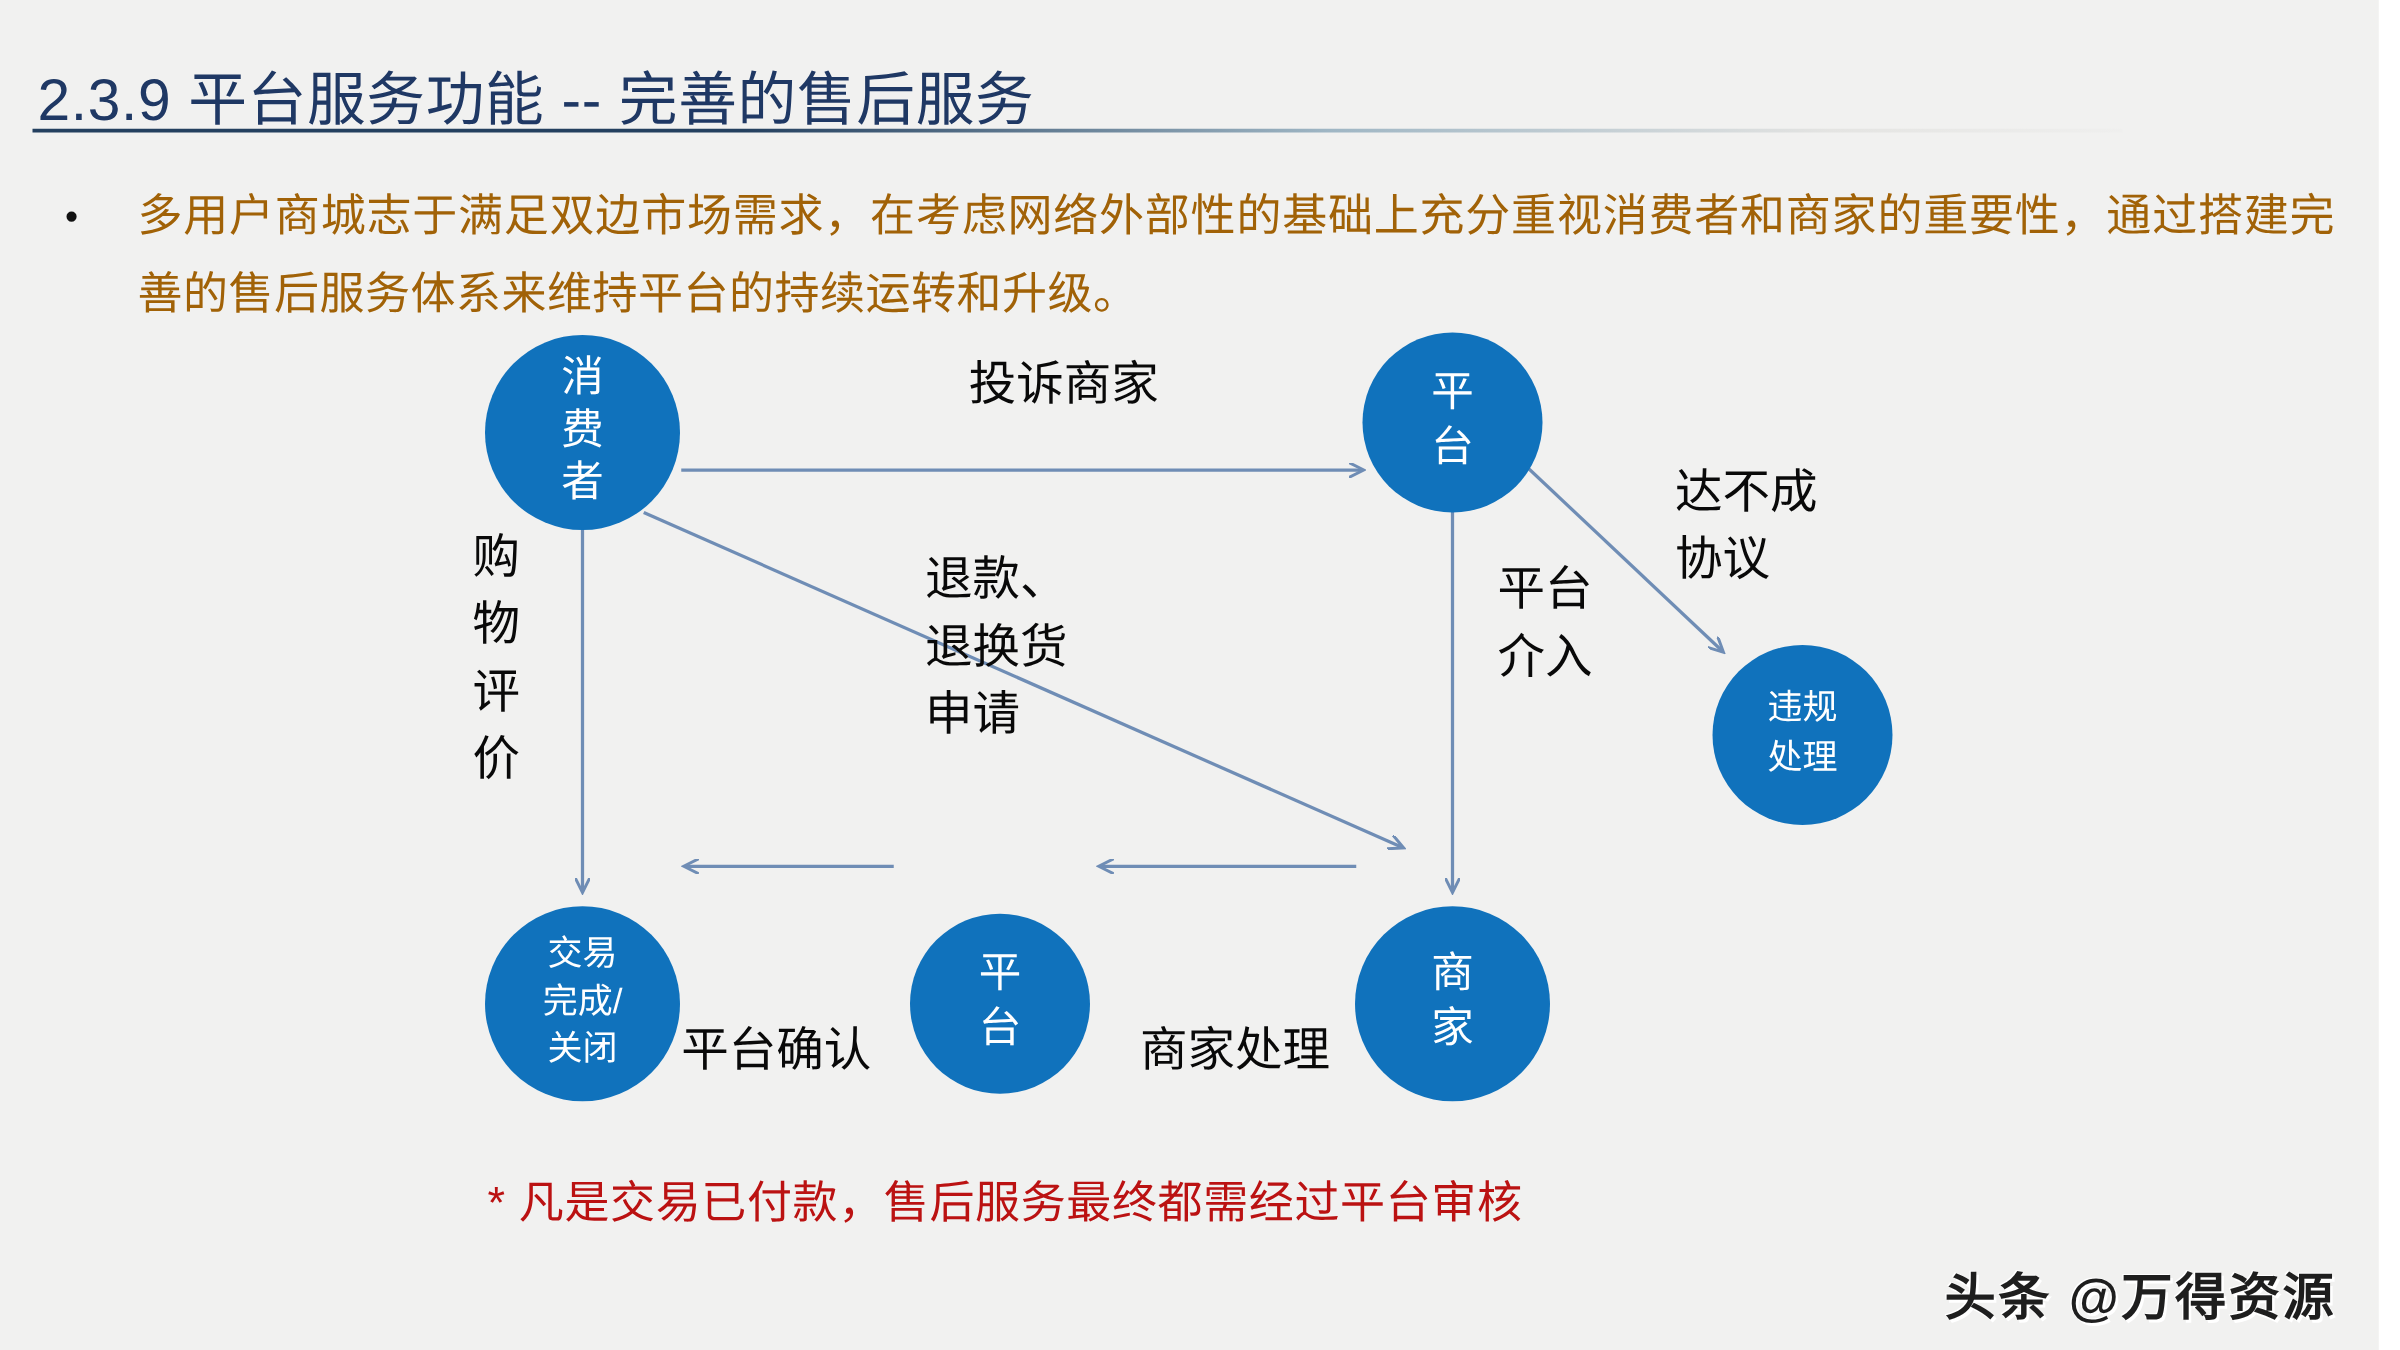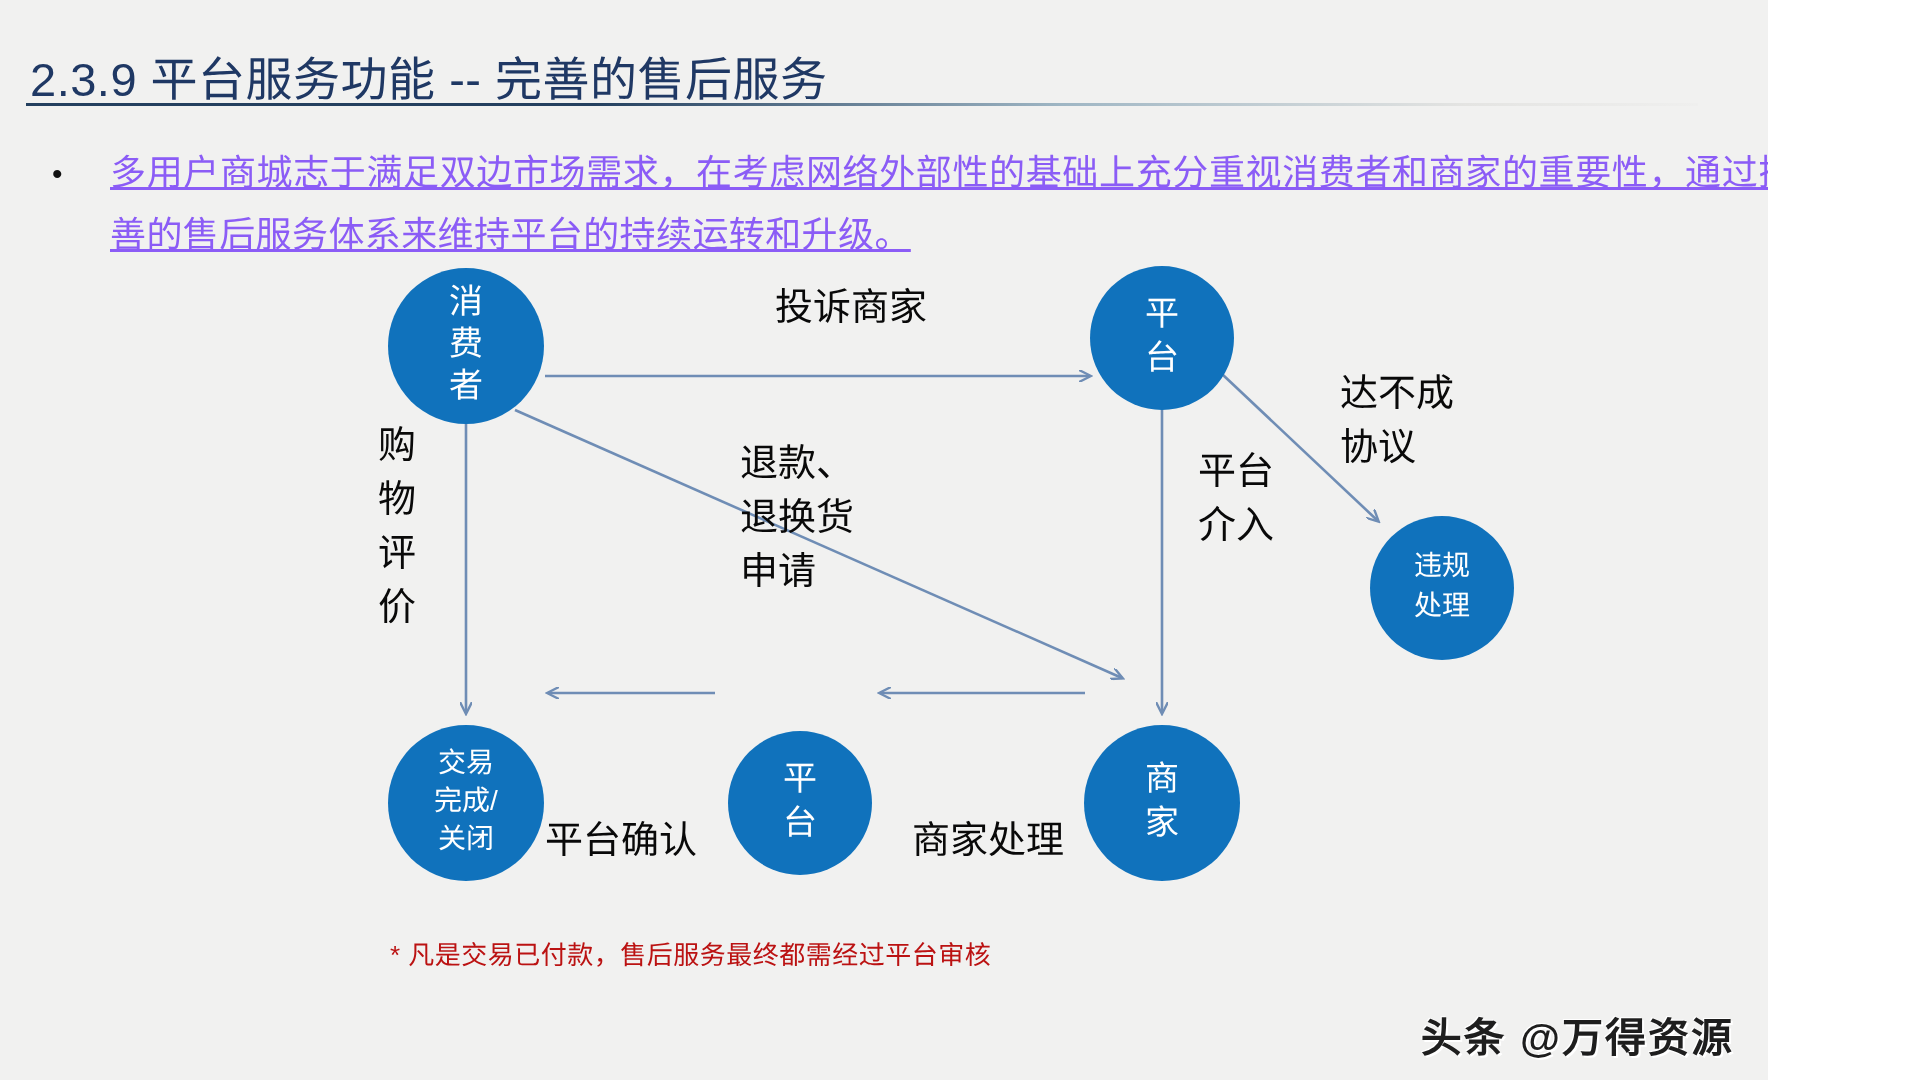--- a/index.html
+++ b/index.html
@@ -6,21 +6,21 @@
   html, body {
     margin: 0;
     padding: 0;
     background: #ffffff;
   }
   body {
     font-family: "Liberation Sans", "DejaVu Sans", sans-serif;
   }
   #slide {
     position: relative;
-    width: 1768px;
+    width: 1903px;
     height: 1080px;
     background: #f1f1f0;
     overflow: hidden;
   }
 
   
   #slide-title {
     position: absolute;
     left: 30px;
     top: 22px;
@@ -55,25 +55,24 @@
     font-size: 30px;
     line-height: 64px;
     color: #111111;
     text-align: left;
     padding-left: 4px;
   }
   #bullet-text {
     flex: 1 1 auto;
     font-size: 36px;
     line-height: 62px;
-    color: #8b5cf6;
+    color: #a16207;
     letter-spacing: 0.4px;
     text-align: justify;
     padding-left: 22px;
-    text-decoration: underline;
   }
 
   
   #diagram {
     position: absolute;
     left: 0;
     top: 258px;
     width: 1920px;
     height: 690px;
   }
@@ -94,21 +93,21 @@
   .edge-label {
     fill: #090909;
     font-family: "Liberation Sans", "DejaVu Sans", sans-serif;
   }
 
   
   #footnote {
     position: absolute;
     left: 390px;
     top: 940px;
-    font-size: 26px;
+    font-size: 36px;
     line-height: 1.2;
     color: #bb1212;
     white-space: nowrap;
     letter-spacing: 0.5px;
   }
 
   
   #watermark {
     position: absolute;
     right: 34px;

